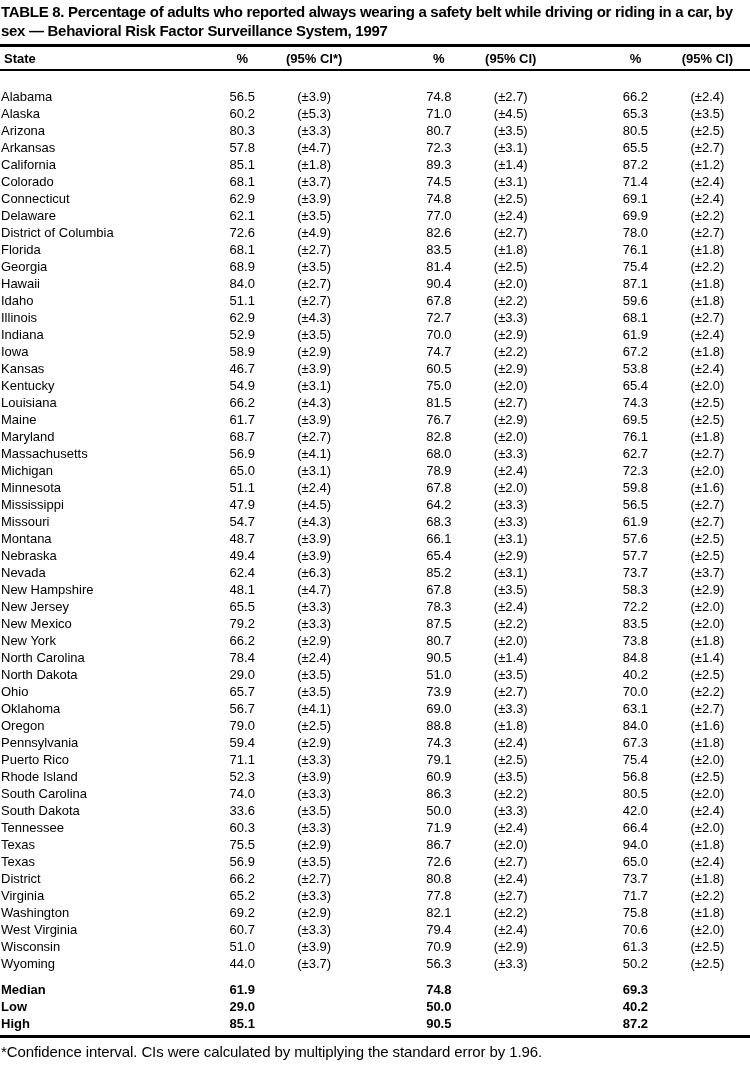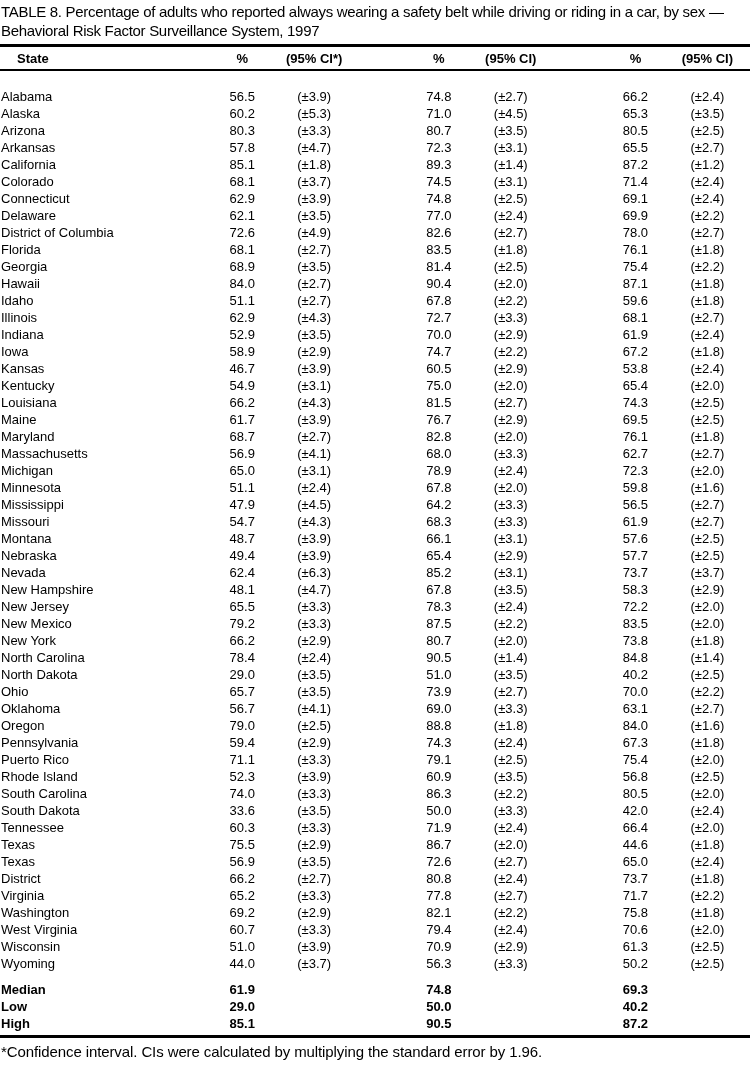--- a/index.html
+++ b/index.html
@@ -5,21 +5,21 @@
   html, body { margin: 0; padding: 0; background: #fff; }
   body {
     width: 750px;
     color: #000;
     font-family: "Liberation Sans", sans-serif;
     -webkit-font-smoothing: antialiased;
   }
   .page { width: 750px; padding-top: 1px; }
 
   .title {
-    font-weight: normal;
+    font-weight: bold;
     font-size: 15px;
     line-height: 19px;
     letter-spacing: -0.3px;
     padding: 1px 4px 4px 1px;
   }
   .rule-thick { height: 0; border-top: 3px solid #000; }
 
   table {
     width: 750px;
     border-collapse: collapse;
@@ -37,21 +37,21 @@
     border-bottom: 2px solid #000;
     text-align: center;
     padding-bottom: 2px;
     font-size: 13.5px;
   }
   tr.colhead-row th {
     border-bottom: 2px solid #000;
     vertical-align: bottom;
     padding: 4px 0 3px 0;
   }
-  tr.colhead-row th.h-state { text-align: left; padding-left: 17px; }
+  tr.colhead-row th.h-state { text-align: left; padding-left: 4px; }
   tr.colhead-row th.h-pct, tr.colhead-row th.h-ci { text-align: center; }
 
   td { height: 17px; padding: 0; vertical-align: middle; }
   td.c-state { text-align: left; padding-left: 1px; }
   td.c-pct, td.c-ci { text-align: center; }
   tbody tr:first-child td { padding-top: 17px; }
   tr.summary td { font-weight: bold; }
   tr.first-summary td { padding-top: 9px; }
 
   .footnote-rule { height: 0; border-top: 3px solid #000; margin-top: 3px; }
@@ -580,21 +580,21 @@
           <td class="c-ci">(±2.0)</td>
         </tr>
         <tr>
           <td class="c-state">Texas</td>
           <td class="c-pct">75.5</td>
           <td class="c-ci">(±2.9)</td>
           <td class="c-sp"></td>
           <td class="c-pct">86.7</td>
           <td class="c-ci">(±2.0)</td>
           <td class="c-sp"></td>
-          <td class="c-pct">44.6</td>
+          <td class="c-pct">94.0</td>
           <td class="c-ci">(±1.8)</td>
         </tr>
         <tr>
           <td class="c-state">Texas</td>
           <td class="c-pct">56.9</td>
           <td class="c-ci">(±3.5)</td>
           <td class="c-sp"></td>
           <td class="c-pct">72.6</td>
           <td class="c-ci">(±2.7)</td>
           <td class="c-sp"></td>

